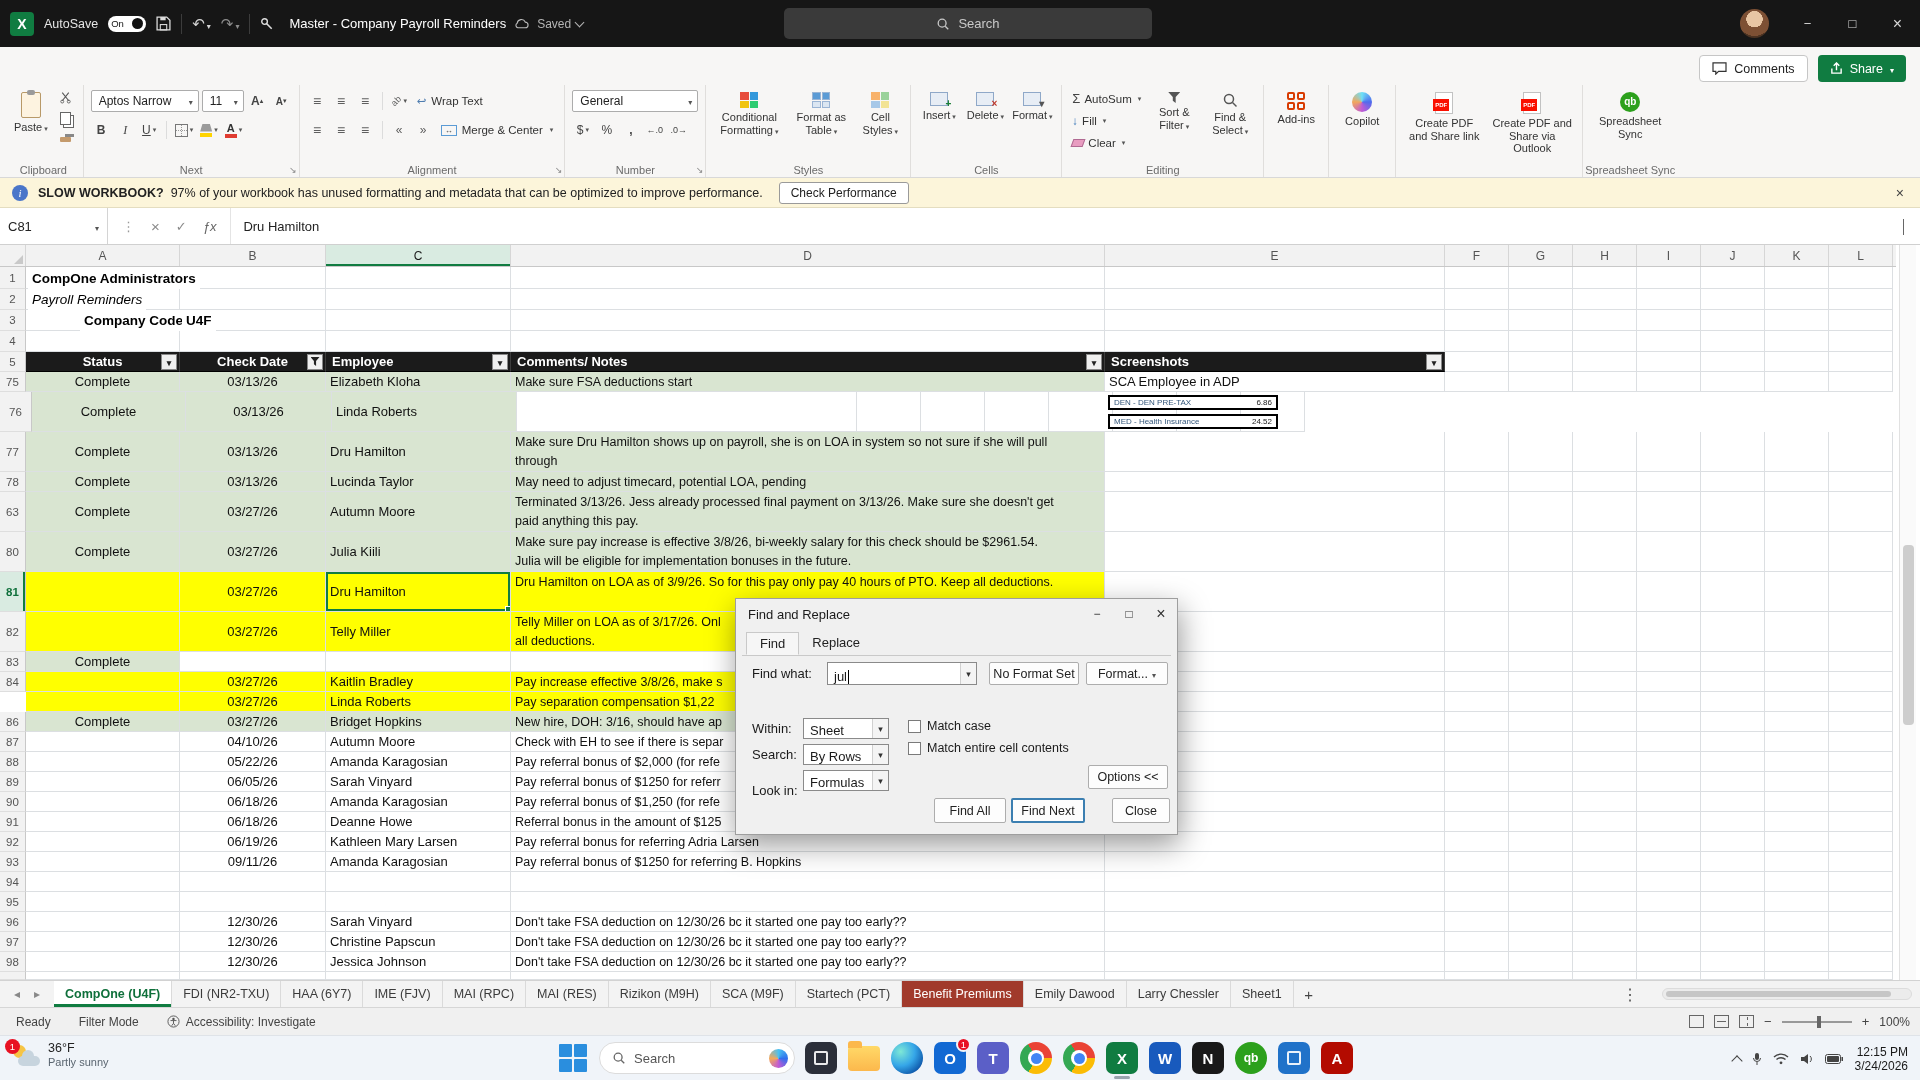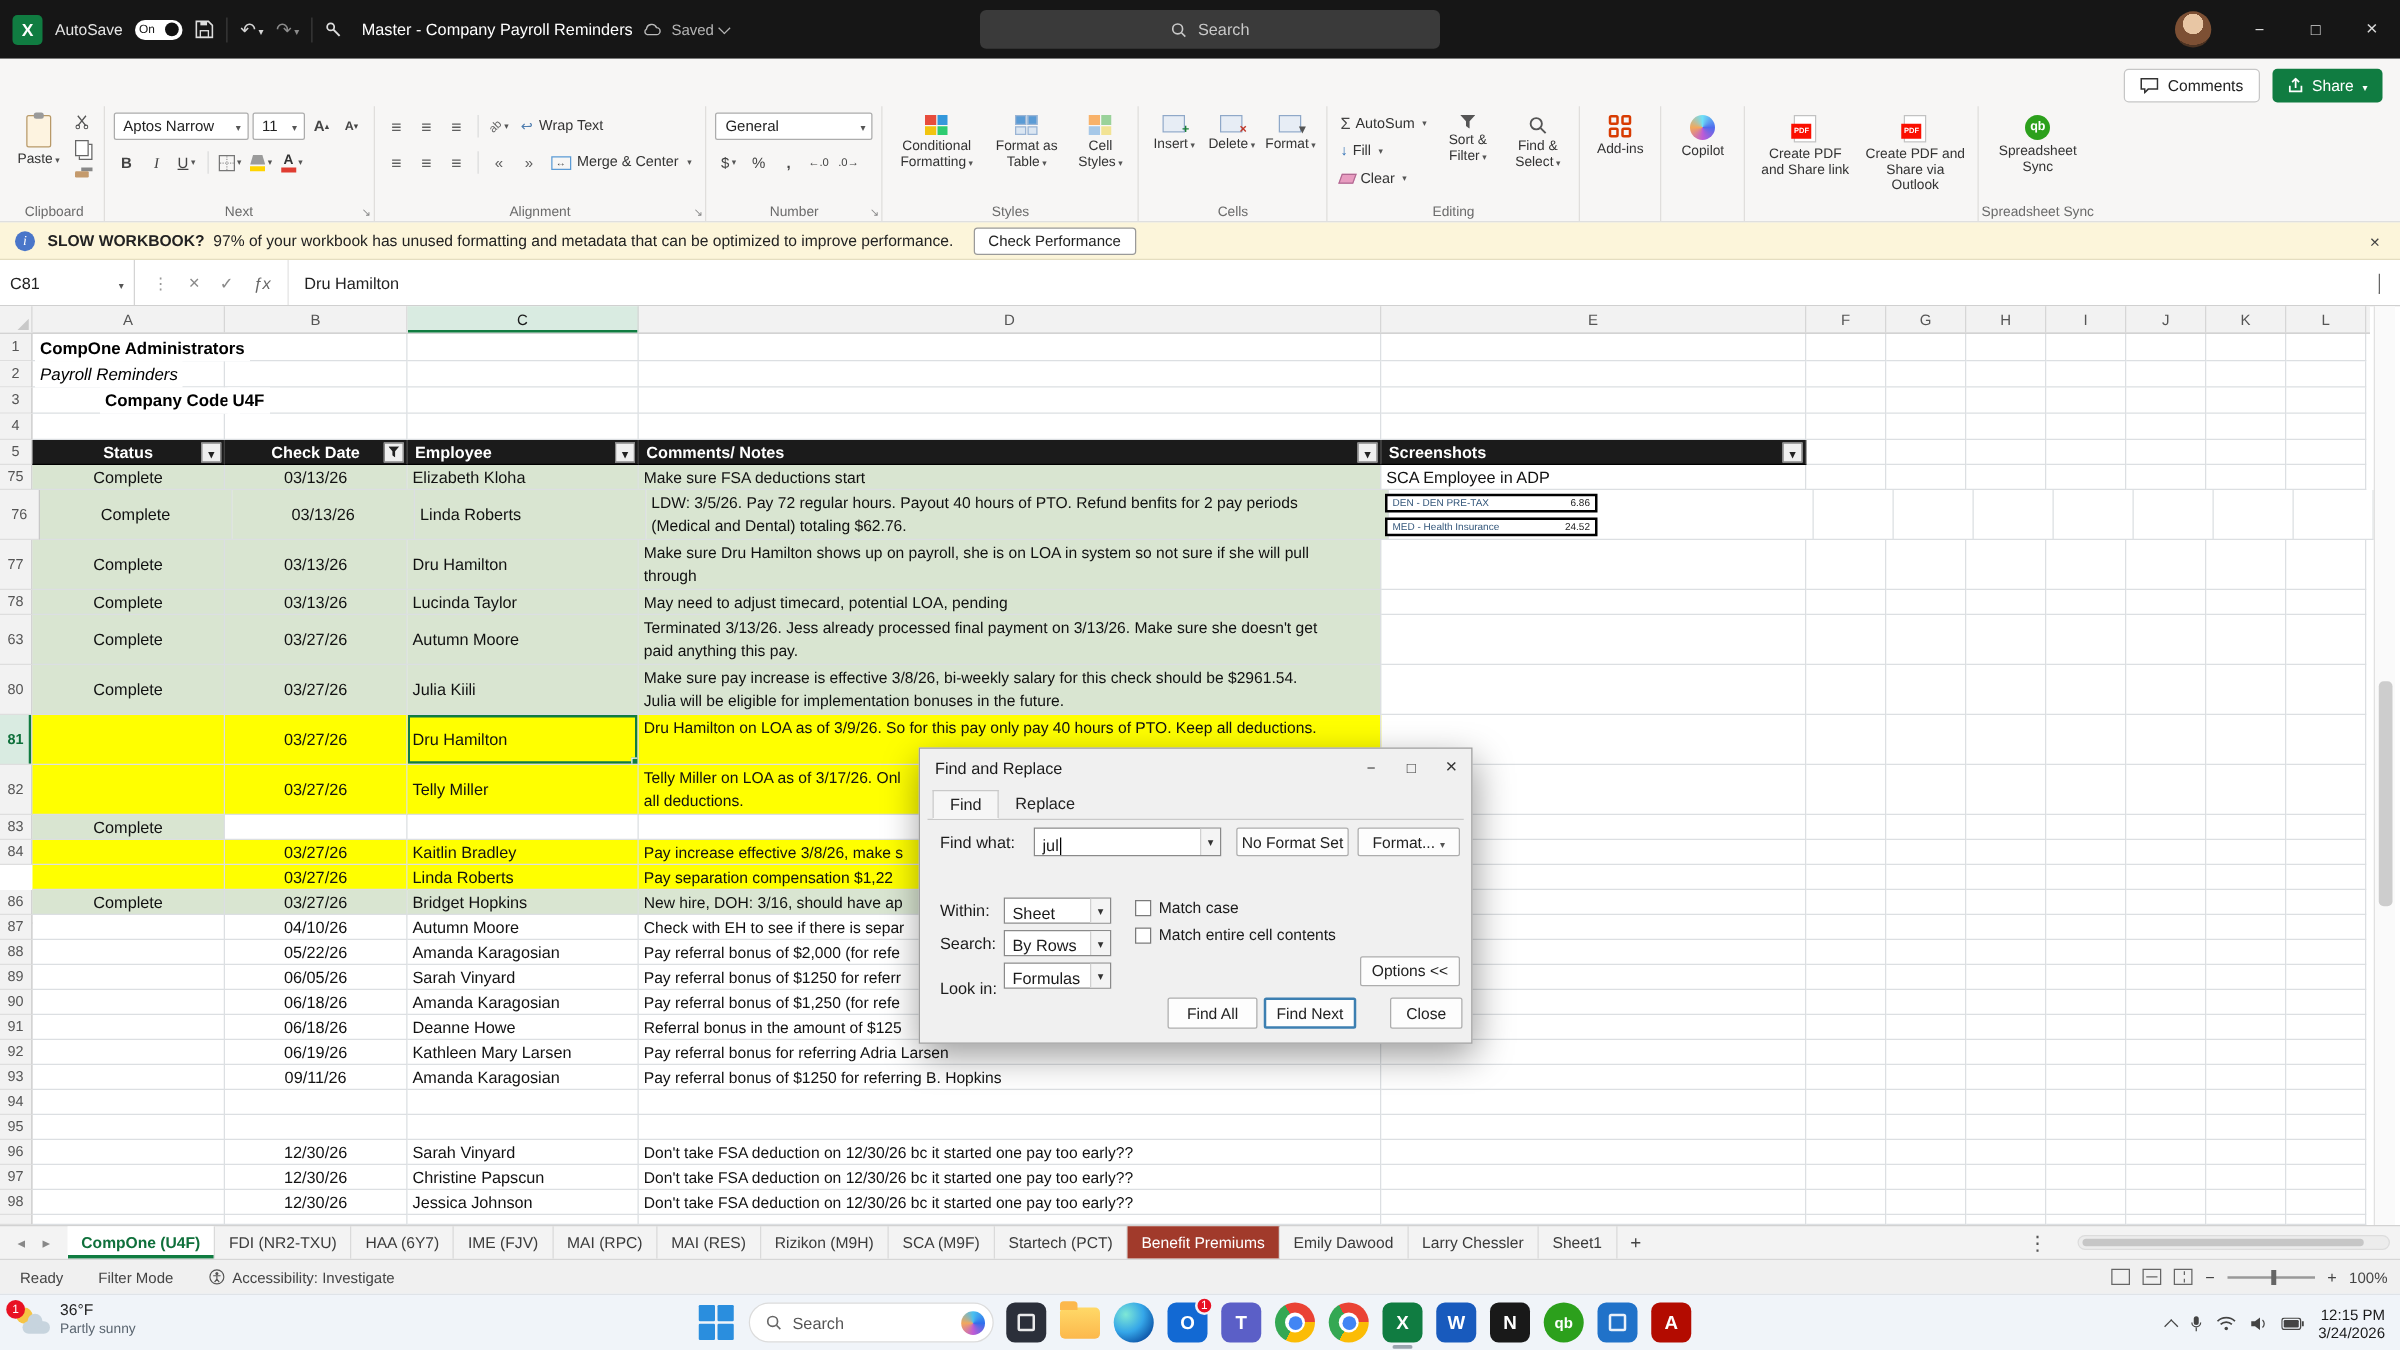--- a/index.html
+++ b/index.html
@@ -678,24 +678,20 @@
       <div class="gc" style="width: 64px;"></div>
       <div class="gc" style="width: 64px;"></div>
       <div class="gc" style="width: 64px;"></div>
       <div class="gc" style="width: 64px;"></div>
     </div>
     <div class="grow" style="height: 40px;">
       <div class="gut" style="width: 32px;">76</div>
       <div class="gc" style="width: 154px; justify-content: center; background: rgb(217, 229, 209);">Complete</div>
       <div class="gc" style="width: 146px; justify-content: center; background: rgb(217, 229, 209);">03/13/26</div>
       <div class="gc" style="width: 185px; padding: 0px 4px; background: rgb(217, 229, 209);">Linda Roberts</div>
-      <div class="gc" style="width: 594px; padding: 0px 4px; background: rgb(217, 229, 209); font-size: 12.5px; align-items: flex-start;">
-        <span style="width: 100%; white-space: pre-line; line-height: 19px; padding-top: 1px;">LDW: 3/5/26. Pay 72 regular hours. Payout 40 hours of PTO. Refund benfits for 2 pay periods
-(Medical and Dental) totaling $62.76.</span>
-      </div>
       <div class="gc" style="width: 340px; padding: 0px 4px;"></div>
       <div class="gc" style="width: 64px;"></div>
       <div class="gc" style="width: 64px;"></div>
       <div class="gc" style="width: 64px;"></div>
       <div class="gc" style="width: 64px;"></div>
       <div class="gc" style="width: 64px;"></div>
       <div class="gc" style="width: 64px;"></div>
       <div class="gc" style="width: 64px;"></div>
     </div>
     <div class="grow" style="height: 40px;">

